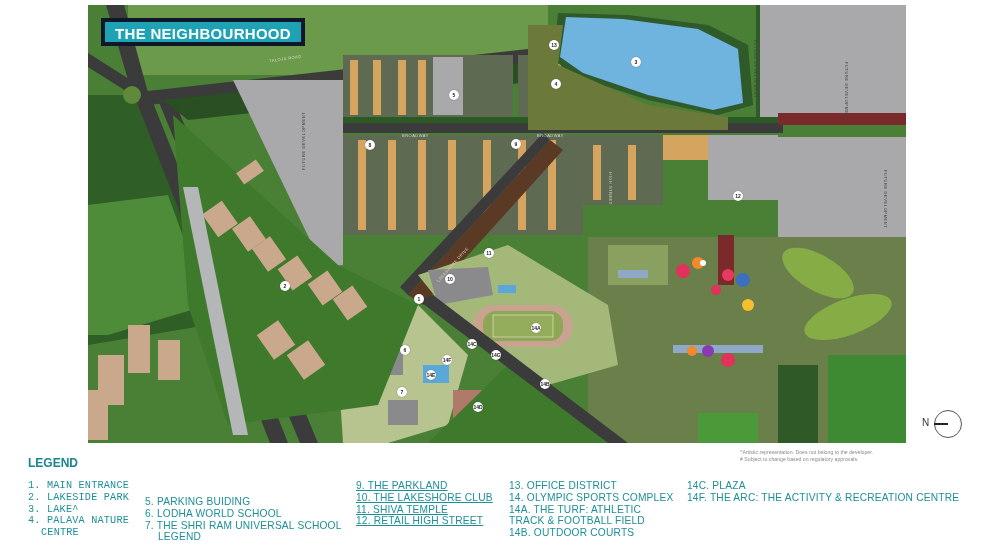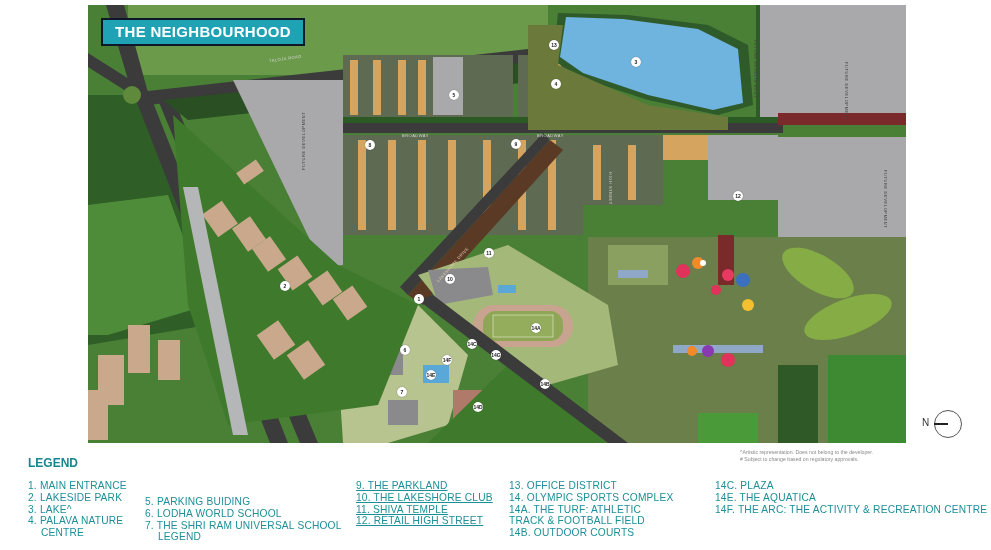--- a/index.html
+++ b/index.html
@@ -1,21 +1,21 @@
 <!DOCTYPE html>
 <html><head>
 <meta charset="utf-8">
 <style>
   html, body { margin: 0; padding: 0; background: #ffffff; }
   body { width: 991px; height: 550px; position: relative; overflow: hidden;
          font-family: "Liberation Sans", "DejaVu Sans", sans-serif; }
   .map-wrap { position: absolute; left: 88px; top: 5px; width: 818px; height: 438px; overflow: hidden; background: #3e6b2e; }
   .map-wrap svg { display: block; }
   .title-badge { position: absolute; left: 101px; top: 18px; width: 204px; height: 28px;
-                 background: #1fa3b4; border: 2px solid #0f172a; box-sizing: border-box;
+                 background: #1fa3b4; border: 4px solid #0f172a; box-sizing: border-box;
                  color: #ffffff; font-weight: bold; font-size: 15px; line-height: 24px;
                  text-align: center; letter-spacing: 0.3px; }
   .marker { position: absolute; width: 10px; height: 10px; border-radius: 50%; background: #ffffff;
             color: #222; font-size: 5px; line-height: 10px; text-align: center; font-weight: bold;
             box-shadow: 0 0 1px rgba(0,0,0,0.5); }
   .road-label { position: absolute; font-size: 4px; color: #d8d8d8; letter-spacing: 0.5px; white-space: nowrap; }
   .fd-label { position: absolute; font-size: 4px; color: #444; letter-spacing: 0.6px; white-space: nowrap;
               transform: rotate(-90deg); transform-origin: left top; }
   .disclaimer { position: absolute; left: 740px; top: 449px; font-size: 5.2px; color: #8a8a8a; line-height: 7px; }
   .compass { position: absolute; left: 922px; top: 410px; width: 44px; height: 28px; }
@@ -202,21 +202,21 @@
   <span class="needle"></span>
 </div>
 
 <div class="disclaimer">
   <div>^Artistic representation. Does not belong to the developer.</div>
   <div># Subject to change based on regulatory approvals.</div>
 </div>
 
 <div class="legend-title">LEGEND</div>
 
-<div class="legend-col" style="left:28px;">
+<div class="legend-col" style="left:28px;font-family:Liberation Mono, monospace;">
   <div>1. MAIN ENTRANCE</div>
   <div>2. LAKESIDE PARK</div>
   <div>3. LAKE^</div>
   <div>4. PALAVA NATURE</div>
   <div class="indent">CENTRE</div>
 </div>
 
 <div class="legend-col" style="left:145px;margin-top:16px;">
   <div>5. PARKING BUIDING</div>
   <div>6. LODHA WORLD SCHOOL</div>
@@ -232,17 +232,16 @@
 </div>
 
 <div class="legend-col" style="left:509px;">
   <div>13. OFFICE DISTRICT</div>
   <div>14. OLYMPIC SPORTS COMPLEX</div>
   <div>14A. THE TURF: ATHLETIC</div>
   <div>TRACK &amp; FOOTBALL FIELD</div>
   <div>14B. OUTDOOR COURTS</div>
 </div>
 
-<div class="legend-col" style="left:687px;margin-left:28px;">
+<div class="legend-col" style="left:687px;">
   <div>14C. PLAZA</div>
-  <div>14E. THE AQUATICA</div>
   <div>14F. THE ARC: THE ACTIVITY &amp; RECREATION CENTRE</div>
 </div>
 
 </body></html>

